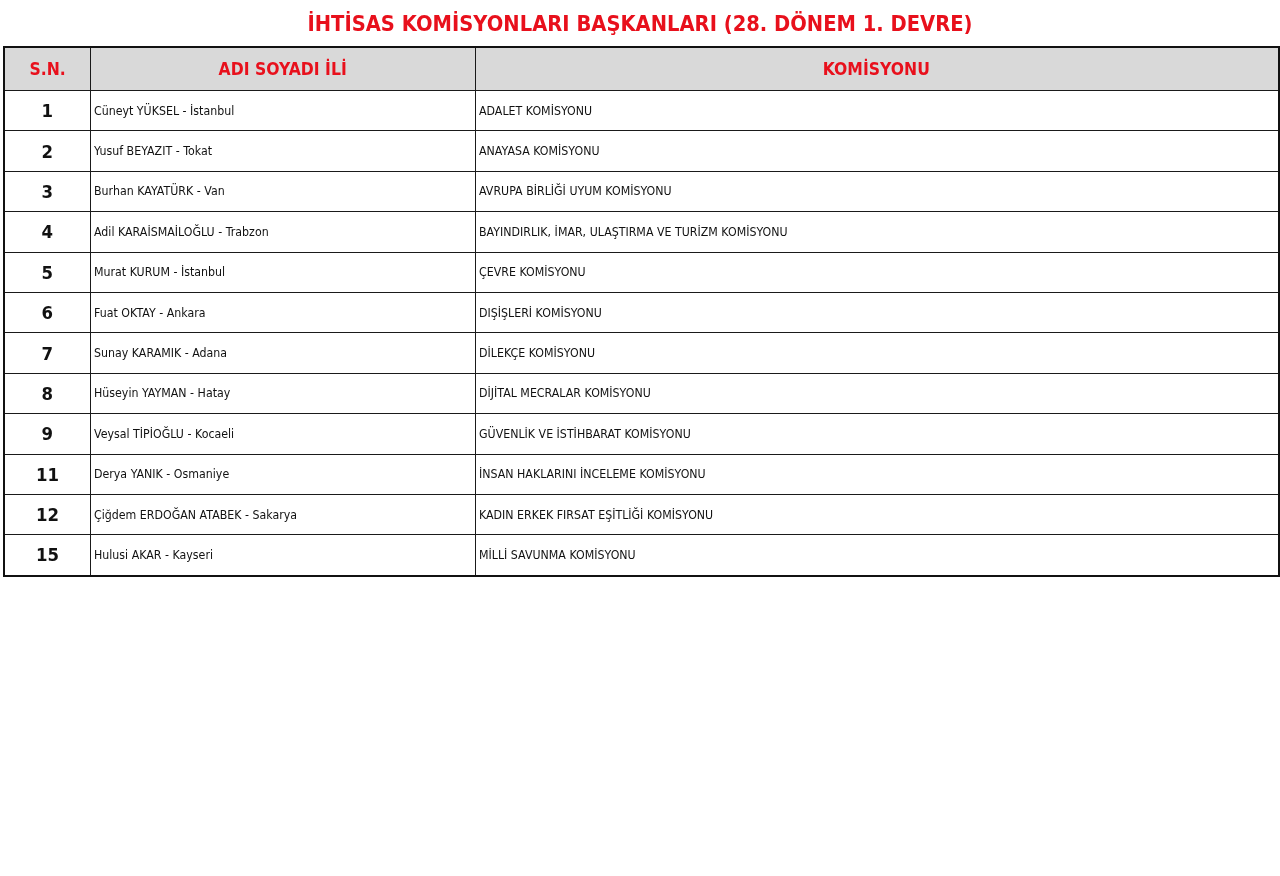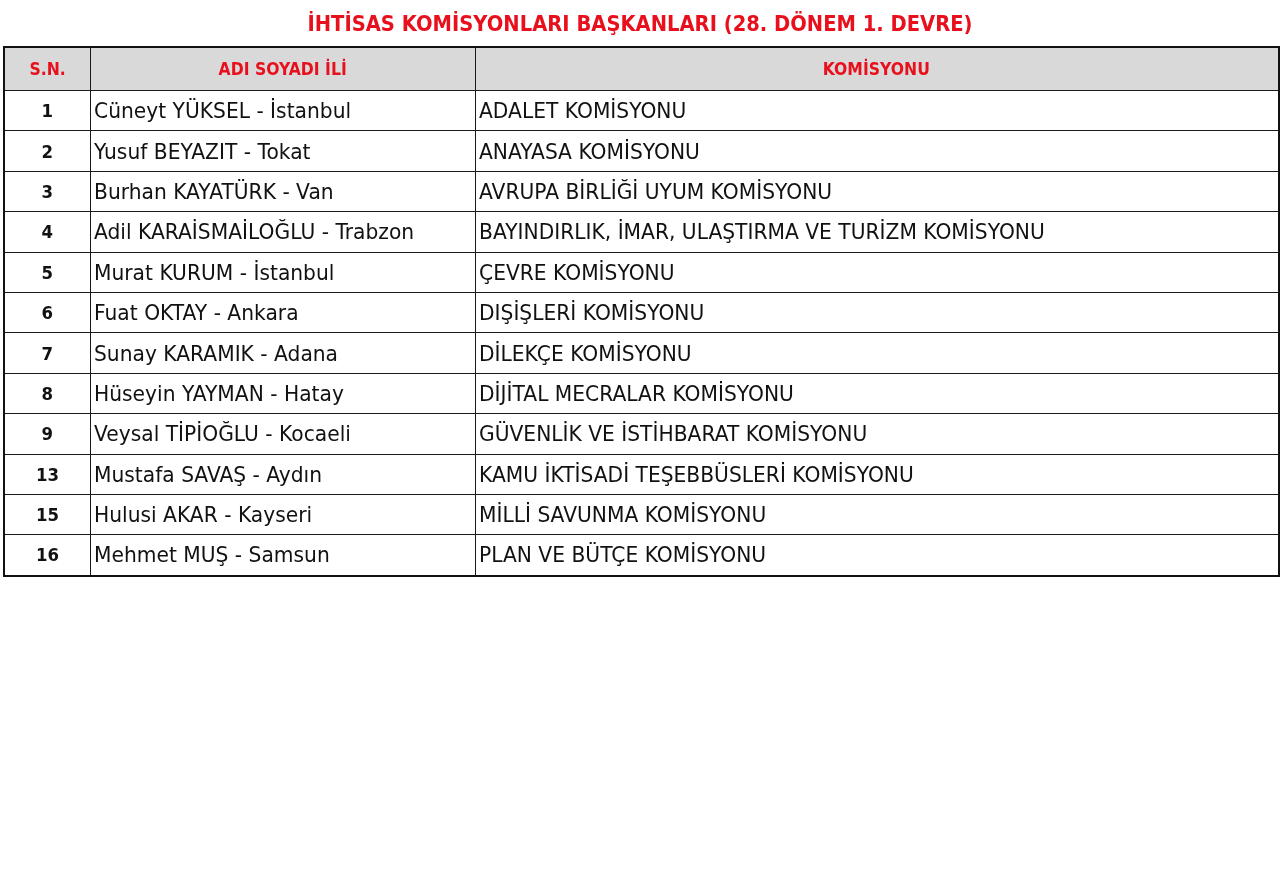--- a/index.html
+++ b/index.html
@@ -52,21 +52,21 @@
       background: #d9d9d9;
       color: #e8101c;
       font-weight: bold;
       font-size: 17px;
       height: 42px;
       vertical-align: middle;
       transform-origin: center;
     }
     table.main tbody td {
       height: 39.4px;
-      font-size: 22px;
+      font-size: 12px;
       color: #111111;
       vertical-align: middle;
     }
     td.sn {
       text-align: center;
       font-weight: bold;
       font-size: 18px !important;
     }
     td.name, td.kom {
       text-align: left;
@@ -141,28 +141,28 @@
         <td class="sn"><span class="sq-c">8</span></td>
         <td class="name"><span class="sq">Hüseyin YAYMAN - Hatay</span></td>
         <td class="kom"><span class="sq" style="white-space:pre">DİJİTAL MECRALAR KOMİSYONU</span></td>
       </tr>
       <tr>
         <td class="sn"><span class="sq-c">9</span></td>
         <td class="name"><span class="sq">Veysal TİPİOĞLU - Kocaeli</span></td>
         <td class="kom"><span class="sq" style="white-space:pre">GÜVENLİK VE İSTİHBARAT KOMİSYONU</span></td>
       </tr>
       <tr>
-        <td class="sn"><span class="sq-c">13</span></td>
-        <td class="name"><span class="sq">Mustafa SAVAŞ - Aydın</span></td>
-        <td class="kom"><span class="sq" style="white-space:pre">KAMU İKTİSADİ TEŞEBBÜSLERİ KOMİSYONU</span></td>
+        <td class="sn"><span class="sq-c">11</span></td>
+        <td class="name"><span class="sq">Derya YANIK - Osmaniye</span></td>
+        <td class="kom"><span class="sq" style="white-space:pre">İNSAN HAKLARINI İNCELEME KOMİSYONU</span></td>
+      </tr>
+      <tr>
+        <td class="sn"><span class="sq-c">12</span></td>
+        <td class="name"><span class="sq">Çiğdem ERDOĞAN ATABEK - Sakarya</span></td>
+        <td class="kom"><span class="sq" style="white-space:pre">KADIN ERKEK FIRSAT EŞİTLİĞİ KOMİSYONU</span></td>
       </tr>
       <tr>
         <td class="sn"><span class="sq-c">15</span></td>
         <td class="name"><span class="sq">Hulusi AKAR - Kayseri</span></td>
         <td class="kom"><span class="sq" style="white-space:pre">MİLLİ SAVUNMA KOMİSYONU</span></td>
       </tr>
-      <tr>
-        <td class="sn"><span class="sq-c">16</span></td>
-        <td class="name"><span class="sq">Mehmet MUŞ - Samsun</span></td>
-        <td class="kom"><span class="sq" style="white-space:pre">PLAN VE BÜTÇE KOMİSYONU</span></td>
-      </tr>
     </tbody>
 </table>
 
 </body></html>

